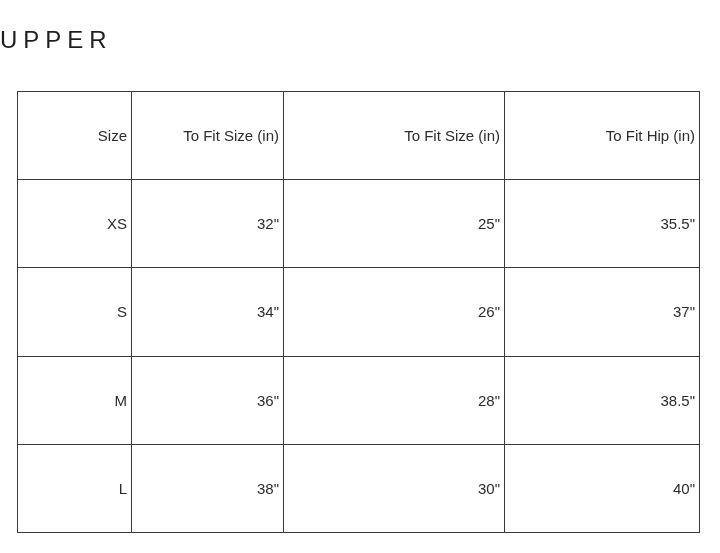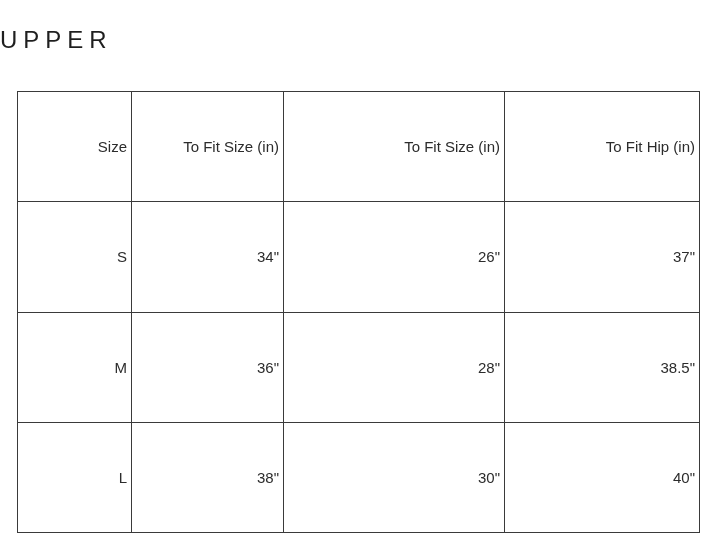--- a/index.html
+++ b/index.html
@@ -66,20 +66,26 @@
       <col style="width:195px">
     </colgroup>
     <tbody>
       <tr>
         <th class="first-col">Size</th>
         <th>To Fit Size (in)</th>
         <th>To Fit Size (in)</th>
         <th>To Fit Hip (in)</th>
       </tr>
       <tr>
+        <td>XS</td>
+        <td>32"</td>
+        <td>25"</td>
+        <td>35.5"</td>
+      </tr>
+      <tr>
         <td>S</td>
         <td>34"</td>
         <td>26"</td>
         <td>37"</td>
       </tr>
       <tr>
         <td>M</td>
         <td>36"</td>
         <td>28"</td>
         <td>38.5"</td>

